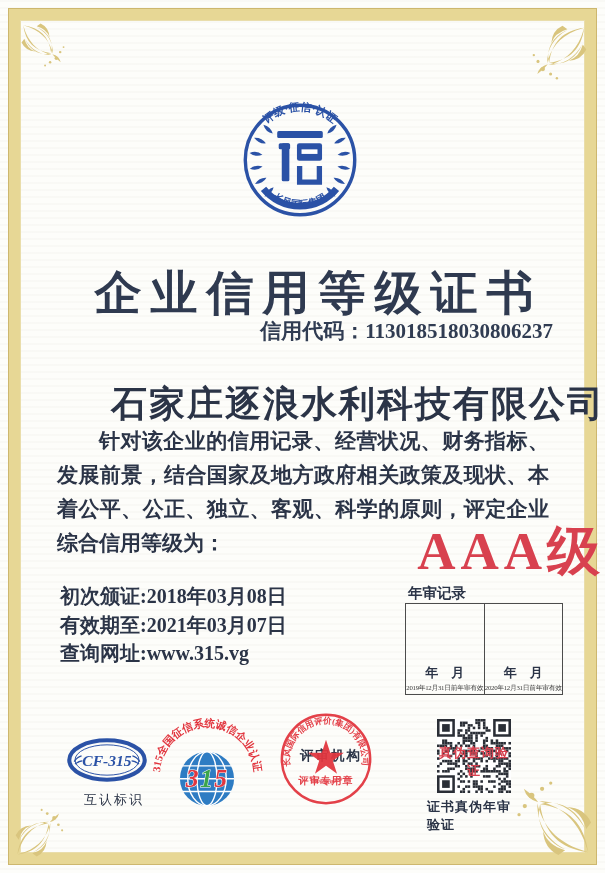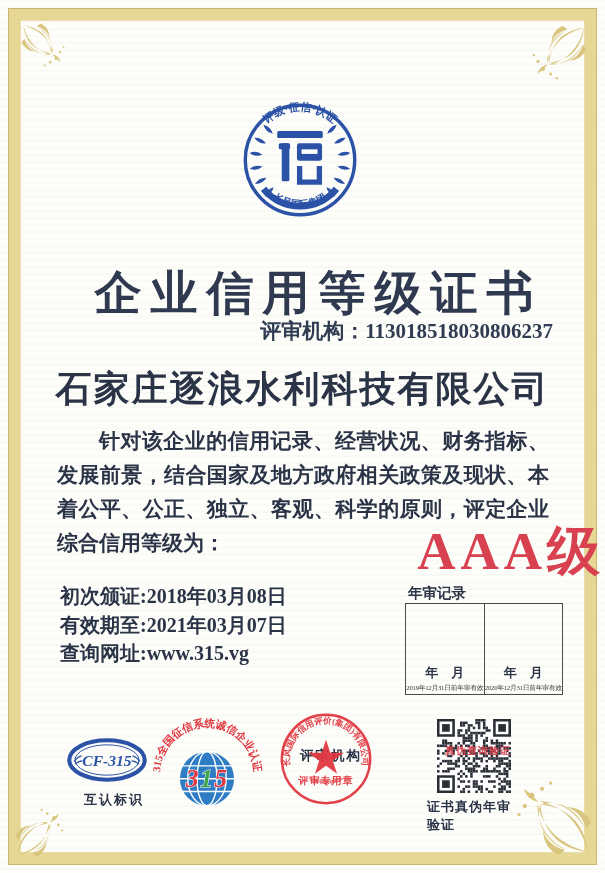--- a/index.html
+++ b/index.html
@@ -12,43 +12,43 @@
   .flour{position:absolute;color:#d9c57e;}
   .flour svg{display:block;width:100%;height:100%;}
   .fl-tl{left:21px;top:23px;width:56px;height:56px;}
   .fl-tr{right:18px;top:25px;width:70px;height:70px;transform:scaleX(-1);}
   .fl-bl{left:15px;bottom:16px;width:62px;height:62px;transform:scaleY(-1);}
   .fl-br{right:13px;bottom:17px;width:96px;height:96px;transform:scale(-1,-1);}
   .emblem{position:absolute;left:224px;top:84px;width:152px;height:152px;}
   .title{position:absolute;left:0;top:246px;width:100%;margin:16px;text-align:center;
          font-size:47px;font-weight:bold;letter-spacing:9px;color:#2f3a50;}
   .code{position:absolute;top:317px;right:52px;font-size:21px;font-weight:bold;color:#303c52;}
-  .company{position:absolute;left:0;top:365px;width:100%;text-align:center;
+  .company{position:absolute;left:0;top:380px;width:100%;text-align:right;
            font-size:36px;font-weight:bold;letter-spacing:2px;color:#2b3447;}
   .body-text{position:absolute;left:57px;top:424px;width:492px;font-size:21px;line-height:34px;
              font-weight:bold;color:#2b3447;text-indent:2em;text-align:justify;margin:0;}
   .rating{position:absolute;left:0;top:516px;width:100%;text-align:right;
           font-size:53px;font-weight:bold;letter-spacing:5px;color:#d8414f;}
   .details{position:absolute;left:60px;top:582px;font-size:20px;font-weight:bold;color:#2b3447;line-height:28.5px;}
   .annual-label{position:absolute;left:408px;top:584px;font-size:14.5px;font-weight:bold;color:#2b3447;}
   .annual-box{position:absolute;left:405px;top:603px;width:158px;height:92px;border:1.5px solid #4c4c4c;
               display:flex;box-sizing:border-box;}
   .annual-cell{flex:1;position:relative;box-sizing:border-box;}
   .annual-cell + .annual-cell{border-left:1.5px solid #4c4c4c;}
   .annual-ym{position:absolute;bottom:12px;left:0;width:100%;text-align:center;font-size:13px;
              font-weight:bold;color:#2b3447;white-space:pre;}
   .annual-note{position:absolute;bottom:1px;left:0;width:100%;text-align:center;font-size:6.8px;
                letter-spacing:-0.3px;color:#3a3a3a;white-space:nowrap;}
   .seal-oval{position:absolute;left:66px;top:737px;width:82px;height:46px;}
-  .mutual{position:absolute;left:84px;top:791px;font-size:13px;font-weight:bold;color:#2b3447;letter-spacing:2px;}
+  .mutual{position:absolute;left:84px;top:791px;font-size:13px;font-weight:normal;color:#2b3447;letter-spacing:2px;}
   .seal-sys{position:absolute;left:150px;top:716px;width:114px;height:114px;}
   .seal-agency{position:absolute;left:278px;top:711px;width:96px;height:96px;opacity:.94;}
   .agency-label{position:absolute;left:300px;top:747px;font-size:13.5px;font-weight:bold;color:#2b3447;letter-spacing:2px;z-index:0;}
   .qr{position:absolute;left:437px;top:719px;width:74px;height:74px;}
-  .qr-overlay{position:absolute;left:437px;top:744px;width:74px;text-align:right;font-size:10px;
+  .qr-overlay{position:absolute;left:437px;top:744px;width:74px;text-align:center;font-size:13px;
               color:#d8414f;font-weight:bold;letter-spacing:1px;}
   .qr-caption{position:absolute;left:427px;top:798px;width:96px;font-size:13px;font-weight:bold;color:#2b3447;letter-spacing:1px;}
   svg text{font-family:"Liberation Serif",serif;}
 </style>
 </head>
 <body>
 
 <div class="page">
 
   <div class="band-outline"></div>
@@ -124,21 +124,21 @@
       <rect x="70" y="62" width="60" height="9" rx="2"></rect>
       <rect x="72" y="78" width="15" height="8" rx="2"></rect>
       <rect x="76" y="78" width="10" height="50" rx="2"></rect>
       <rect x="96" y="78" width="33" height="23" rx="3"></rect>
       <rect x="102" y="86" width="21" height="6" fill="#fff"></rect>
       <path d="M99.5,108 v21 h26 v-21" fill="none" stroke="#2b52a6" stroke-width="7"></path>
     </g>
   </svg>
 
   <h1 class="title">企业信用等级证书</h1>
-  <div class="code"><span>评审机构：</span><span>113018518030806237</span></div>
+  <div class="code"><span>信用代码：</span><span>113018518030806237</span></div>
   <div class="company">石家庄逐浪水利科技有限公司</div>
   <p class="body-text">针对该企业的信用记录、经营状况、财务指标、发展前景，结合国家及地方政府相关政策及现状、本着公平、公正、独立、客观、科学的原则，评定企业综合信用等级为：</p>
   <div class="rating">AAA级</div>
 
   <div class="details">
     <div>初次颁证:2018年03月08日</div>
     <div>有效期至:2021年03月07日</div>
     <div>查询网址:www.315.vg</div>
   </div>
 

